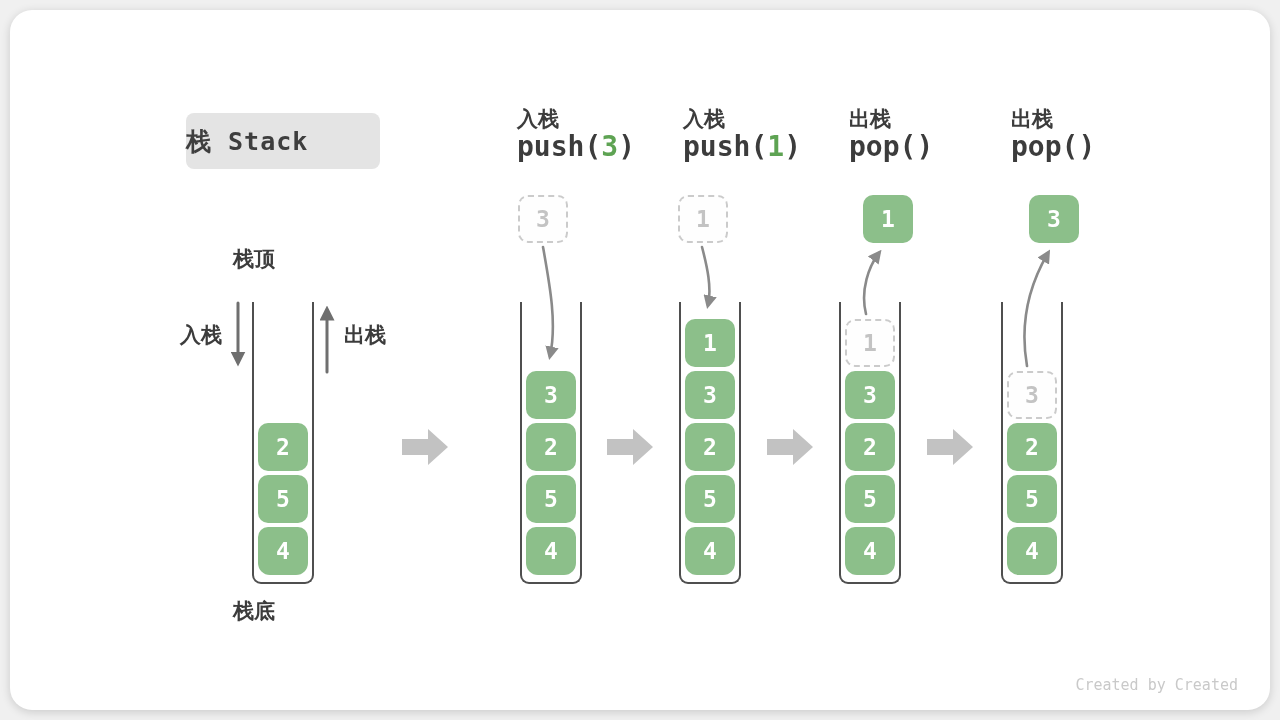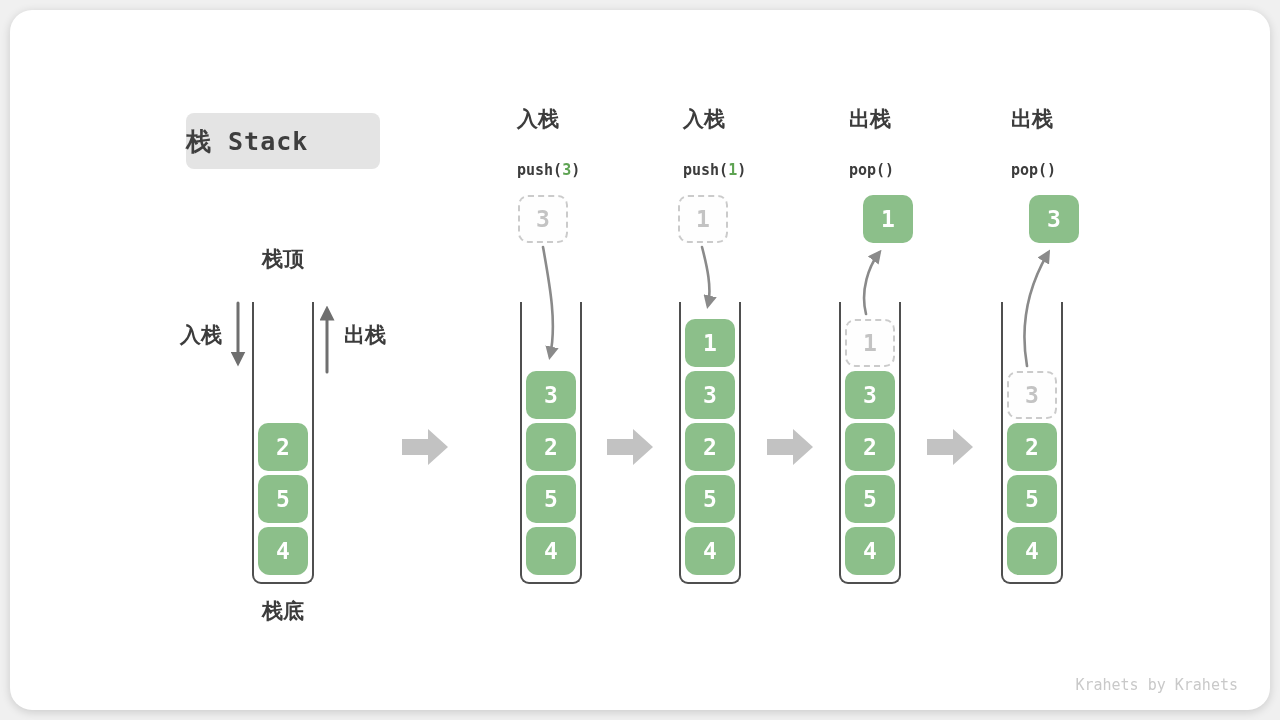--- a/index.html
+++ b/index.html
@@ -8,38 +8,38 @@
   .card{position:absolute;left:10px;top:10px;width:1260px;height:700px;background:#ffffff;
         border-radius:22px;box-shadow:0 2px 10px rgba(0,0,0,.16);z-index:0}
   .arrows{position:absolute;left:0;top:0;width:1280px;height:720px;z-index:5;pointer-events:none}
 
   .title-box{position:absolute;left:186px;top:113px;width:194px;height:56px;background:#e4e4e4;
              border-radius:8px;display:flex;align-items:center;justify-content:flex-start;z-index:2}
   .title-box span{font-family:"DejaVu Sans Mono",monospace;font-size:25px;font-weight:600;color:#3e3e3e;letter-spacing:1px}
 
   .op{position:absolute;top:106px;z-index:2}
   .op-name{font-size:21px;font-weight:700;color:#3c3c3c;line-height:26px}
-  .op-code{margin-top:25px;font-family:"DejaVu Sans Mono",monospace;font-size:15px;font-weight:600;color:#3c3c3c;line-height:26px}
+  .op-code{margin-top:2px;font-family:"DejaVu Sans Mono",monospace;font-size:28px;font-weight:600;color:#3c3c3c;line-height:26px}
   .op-code .g{color:#5ea353;font-weight:700}
 
   .tube{position:absolute;top:302px;width:62px;height:282px;background:#ffffff;
         border-left:2px solid #4f4f4f;border-right:2px solid #4f4f4f;border-bottom:2px solid #4f4f4f;
         border-radius:0 0 9px 9px;z-index:2;box-sizing:border-box}
 
   .blk{position:absolute;width:50px;height:48px;background:#8cbf8a;border-radius:10px;
        display:flex;align-items:center;justify-content:center;color:#ffffff;
        font-family:"DejaVu Sans Mono",monospace;font-size:23px;font-weight:700;z-index:3}
   .blk.bot{border-radius:10px 10px 12px 12px}
   .fbox{position:absolute;width:50px;height:48px;border-radius:10px;display:flex;align-items:center;
         justify-content:center;font-family:"DejaVu Sans Mono",monospace;font-size:23px;font-weight:700;z-index:3;box-sizing:border-box}
   .fbox.solid{background:#8cbf8a;color:#ffffff}
   .fbox.dashed{background:#fefefe;border:2px dashed #cbcbcb;color:#c3c3c3}
 
   .side-label{position:absolute;font-size:21px;font-weight:700;color:#3c3c3c;z-index:4}
-  .center283{left:233px;width:100px;text-align:center}
+  .center283{left:233px;width:100px;}
   .watermark{position:absolute;right:42px;top:676px;font-family:"DejaVu Sans Mono",monospace;
              font-size:15px;color:#c9c9c9;z-index:2}
 </style>
 </head>
 <body>
 
 <div class="canvas">
   <div class="card"></div>
 
   <svg class="arrows" viewBox="0 0 1280 720">
@@ -119,14 +119,14 @@
   <div class="blk" style="left:845px;top:371px">3</div>
   <div class="blk" style="left:845px;top:423px">2</div>
   <div class="blk" style="left:845px;top:475px">5</div>
   <div class="blk bot" style="left:845px;top:527px">4</div>
 
   <div class="fbox dashed" style="left:1007px;top:371px">3</div>
   <div class="blk" style="left:1007px;top:423px">2</div>
   <div class="blk" style="left:1007px;top:475px">5</div>
   <div class="blk bot" style="left:1007px;top:527px">4</div>
 
-  <div class="watermark">Krahets by Krahets</div>
+  <div class="watermark">Created by Created</div>
 </div>
 
 </body></html>

